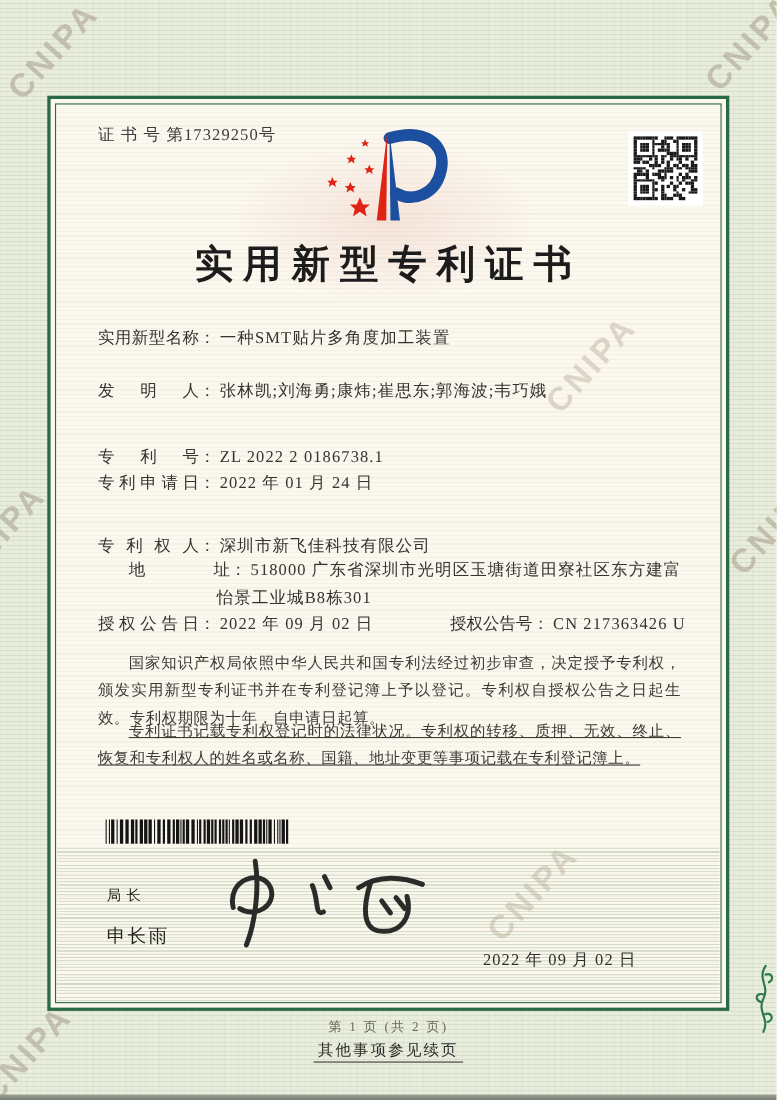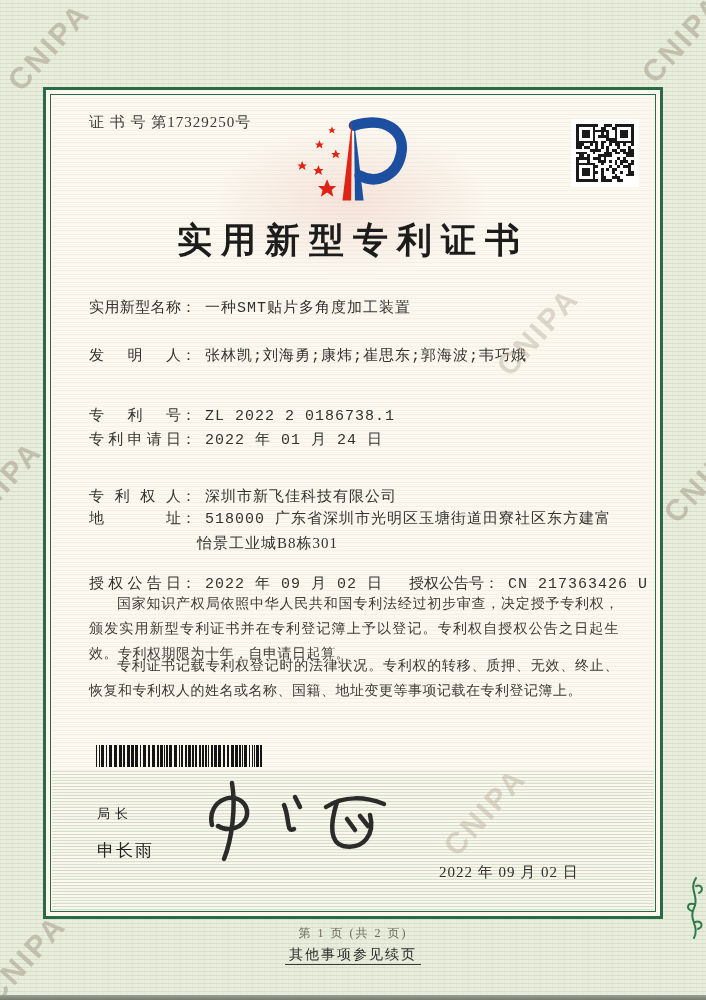--- a/index.html
+++ b/index.html
@@ -31,21 +31,21 @@
   }
   .cert-number{position:absolute;left:38px;top:18px;font-size:15px;color:#3a3a38;letter-spacing:1px;}
   .logo{position:absolute;left:233px;top:21px;width:140px;height:96px;}
   .qr{position:absolute;left:520px;top:24px;width:68px;height:68px;background:#fff;padding:5px;box-sizing:border-box;}
   .qr-grid{width:100%;height:100%;display:grid;grid-template-columns:repeat(21,1fr);grid-template-rows:repeat(21,1fr);}
   .qm{background:#1a1a1a;}
   .title{
     position:absolute;left:0;top:122px;width:100%;text-align:center;
     font-size:35px;font-weight:bold;color:#1c1c1c;letter-spacing:9px;
   }
-  .frow{position:absolute;left:38px;font-size:15px;color:#33332f;white-space:nowrap;font-family:Liberation Mono, monospace;}
+  .frow{position:absolute;left:38px;font-size:15px;color:#33332f;white-space:nowrap;}
   .flabel{display:inline-block;width:92px;text-align:justify;text-align-last:justify;vertical-align:top;}
   .fvalue{letter-spacing:1px;}
   .addr2{position:absolute;left:146px;font-size:15px;color:#33332f;letter-spacing:1px;text-align:right;}
   .grant-right{position:absolute;left:320px;top:0;}
   .para{
     position:absolute;left:38px;width:530px;font-size:14px;line-height:1.8;
     color:#3b3b35;text-align:justify;text-indent:2em;letter-spacing:0.5px;
   }
   .barcode{position:absolute;left:45px;top:650px;height:22px;display:flex;align-items:stretch;}
   .bar{background:#141414;height:100%;}
@@ -566,37 +566,37 @@
   <div class="frow" style="top:335px;">
     <span class="flabel">专利申请日</span><span>：</span>
     <span class="fvalue">2022 年 01 月 24 日</span>
   </div>
 
   <div class="frow" style="top:392px;">
     <span class="flabel">专利权人</span><span>：</span>
     <span class="fvalue">深圳市新飞佳科技有限公司</span>
   </div>
 
-  <div class="frow" style="top:414px;">
+  <div class="frow" style="top:414px;margin-left:28px;">
     <span class="flabel">地址</span><span>：</span>
     <span class="fvalue">518000 广东省深圳市光明区玉塘街道田寮社区东方建富</span>
   </div>
   <div class="addr2" style="top:439px;">怡景工业城B8栋301</div>
 
-  <div class="frow" style="top:463px;margin-top:16px;">
+  <div class="frow" style="top:463px;">
     <span class="flabel">授权公告日</span><span>：</span>
     <span class="fvalue">2022 年 09 月 02 日</span>
     <span class="grant-right">
       <span>授权公告号</span><span>：</span>
       <span class="fvalue">CN 217363426 U</span>
     </span>
   </div>
 
   <div class="para" style="top:496px;">国家知识产权局依照中华人民共和国专利法经过初步审查，决定授予专利权，颁发实用新型专利证书并在专利登记簿上予以登记。专利权自授权公告之日起生效。专利权期限为十年，自申请日起算。</div>
-  <div class="para" style="top:558px;">专利证书记载专利权登记时的法律状况。专利权的转移、质押、无效、终止、恢复和专利权人的姓名或名称、国籍、地址变更等事项记载在专利登记簿上。</div>
+  <div class="para" style="top:558px;text-decoration:underline;">专利证书记载专利权登记时的法律状况。专利权的转移、质押、无效、终止、恢复和专利权人的姓名或名称、国籍、地址变更等事项记载在专利登记簿上。</div>
 
   <div class="barcode">
     <div style="display:flex;width:188px;">
         <div class="bar" style="width: 1px; margin-right: 2px;"></div>
         <div class="bar" style="width: 1px; margin-right: 1px;"></div>
         <div class="bar" style="width: 3px; margin-right: 2px;"></div>
         <div class="bar" style="width: 1px; margin-right: 2px;"></div>
         <div class="bar" style="width: 3px; margin-right: 2px;"></div>
         <div class="bar" style="width: 3px; margin-right: 2px;"></div>
         <div class="bar" style="width: 3px; margin-right: 1px;"></div>

